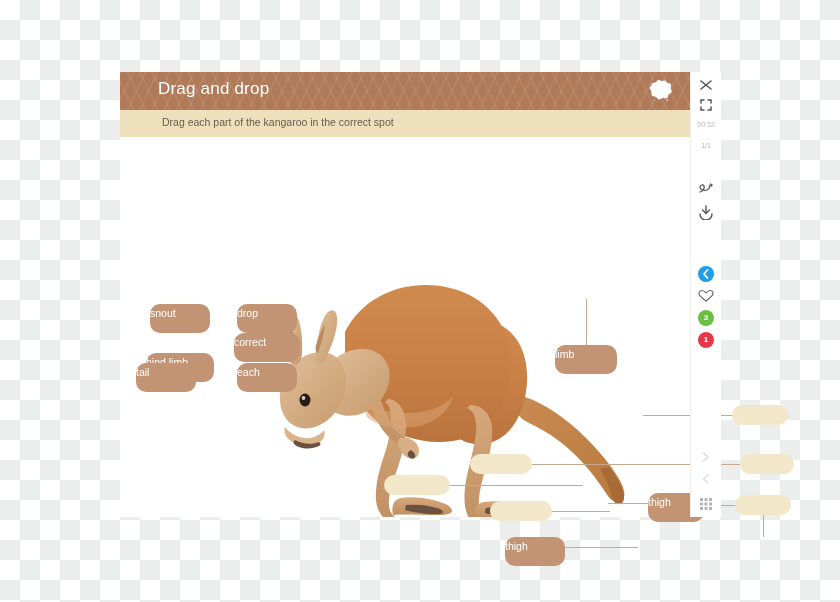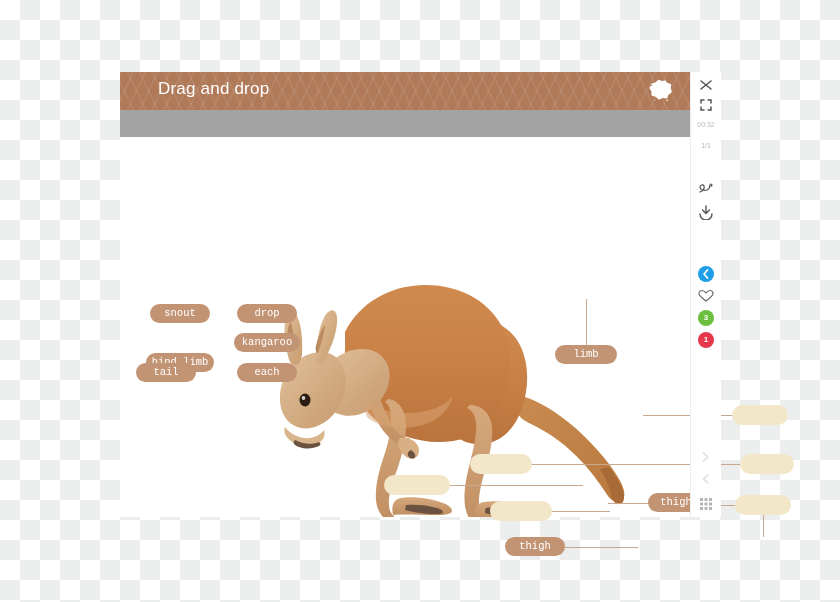--- a/index.html
+++ b/index.html
@@ -44,24 +44,23 @@
   }
   .sub-txt{
     position:absolute;left:42px;top:6px;
     font-size:10.5px;color:#6a5b4c;
   }
   
   .body{position:absolute;left:0;top:65px;width:570px;height:380px;background:#fff;}
 
   
   .chip{
-    position:absolute;height:19px;line-height:19px;border-radius:10px;
-    background:#c39474;color:#ffffff;font-size:10.5px;text-align:center;
+    position:absolute;height:29px;line-height:19px;border-radius:10px;
+    background:#c39474;color:#ffffff;font-size:10.5px;
     white-space:nowrap;
-    font-family:Liberation Mono, monospace;
   }
   .slot{
     position:absolute;height:20px;border-radius:10px;background:#f2e7c9;
   }
   .conn{position:absolute;background:#c8a88e;}
   .conn.h{height:1px;}
   .conn.v{width:1px;}
 
   
   .roo{position:absolute;left:0;top:0;width:570px;height:380px;}
@@ -88,20 +87,23 @@
     <div class="hdr">
       <div class="hdr-pattern"></div>
       <div class="hdr-title">Drag and drop</div>
       <svg class="aus-icon" viewBox="0 0 30 26">
         <path fill="#ffffff" d="M6.5 6.2c1.6-1.4 3.6-1.1 5.2-1.9 1.3-.7 1.6-2.3 3-2.5 1.4-.2 1.9 1.2 3.2 1.3 1.2.1 2-.9 3.2-.6 1.4.4 1.3 2 2.4 2.6 1.2.7 2.8.1 3.5 1.3.7 1.2-.4 2.4-.3 3.7.1 1.4 1.3 2.4.9 3.8-.4 1.5-2.1 1.6-3 2.7-.9 1.1-.6 2.9-1.9 3.6-1.3.7-2.5-.5-3.9-.3-1.5.2-2.4 1.7-3.9 1.5-1.5-.2-1.9-2-3.2-2.7-1.3-.7-3 0-3.9-1.2-.9-1.2 0-2.7-.4-4.1-.4-1.4-2-2.1-1.8-3.6.2-1.4 1.7-2.1 2.9-3z"></path>
         <path fill="#ffffff" d="M22.9 21.3l1.6 1.3-1.9.4z"></path>
         <path fill="#ffffff" d="M10.1 21.8l.9.8-1.1.2z"></path>
       </svg>
     </div>
 
+    <div class="sub">
+      <div class="sub-txt">Drag each part of the kangaroo in the correct spot</div>
+    </div>
 
     <div class="body">
 
       <svg class="roo" viewBox="0 0 570 380">
         <defs>
           <linearGradient id="bodyG" x1="0" y1="0" x2="0" y2="1">
             <stop offset="0%" stop-color="#d08a4e"></stop>
             <stop offset="55%" stop-color="#c87f45"></stop>
             <stop offset="100%" stop-color="#b9733c"></stop>
           </linearGradient>
@@ -173,21 +175,21 @@
       <div class="slot" style="left:264px;top:338px;width:66px;"></div>
       <div class="slot" style="left:370px;top:364px;width:62px;"></div>
 
       <div class="chip" style="left:435px;top:208px;width:62px;">limb</div>
       <div class="chip" style="left:528px;top:356px;width:56px;">thigh</div>
       <div class="chip" style="left:385px;top:400px;width:60px;">thigh</div>
 
       <div class="chip" style="left:30px;top:167px;width:60px;">snout</div>
       <div class="chip" style="left:117px;top:167px;width:60px;">drop</div>
       <div class="chip" style="left:26px;top:196px;width:68px;margin-top:20px;">hind limb</div>
-      <div class="chip" style="left:114px;top:196px;width:66px;">kangaroo</div>
+      <div class="chip" style="left:114px;top:196px;width:66px;">correct</div>
       <div class="chip" style="left:16px;top:226px;width:60px;">tail</div>
       <div class="chip" style="left:117px;top:226px;width:60px;">each</div>
 
     </div>
   </div>
 
   <div class="side">
 
     <svg class="side-ico" style="top:6px;height:14px;" viewBox="0 0 30 14">
       <path d="M10 3 L20 11 M20 3 L10 11" stroke="#555" stroke-width="1.6" fill="none" stroke-linecap="round"></path>

